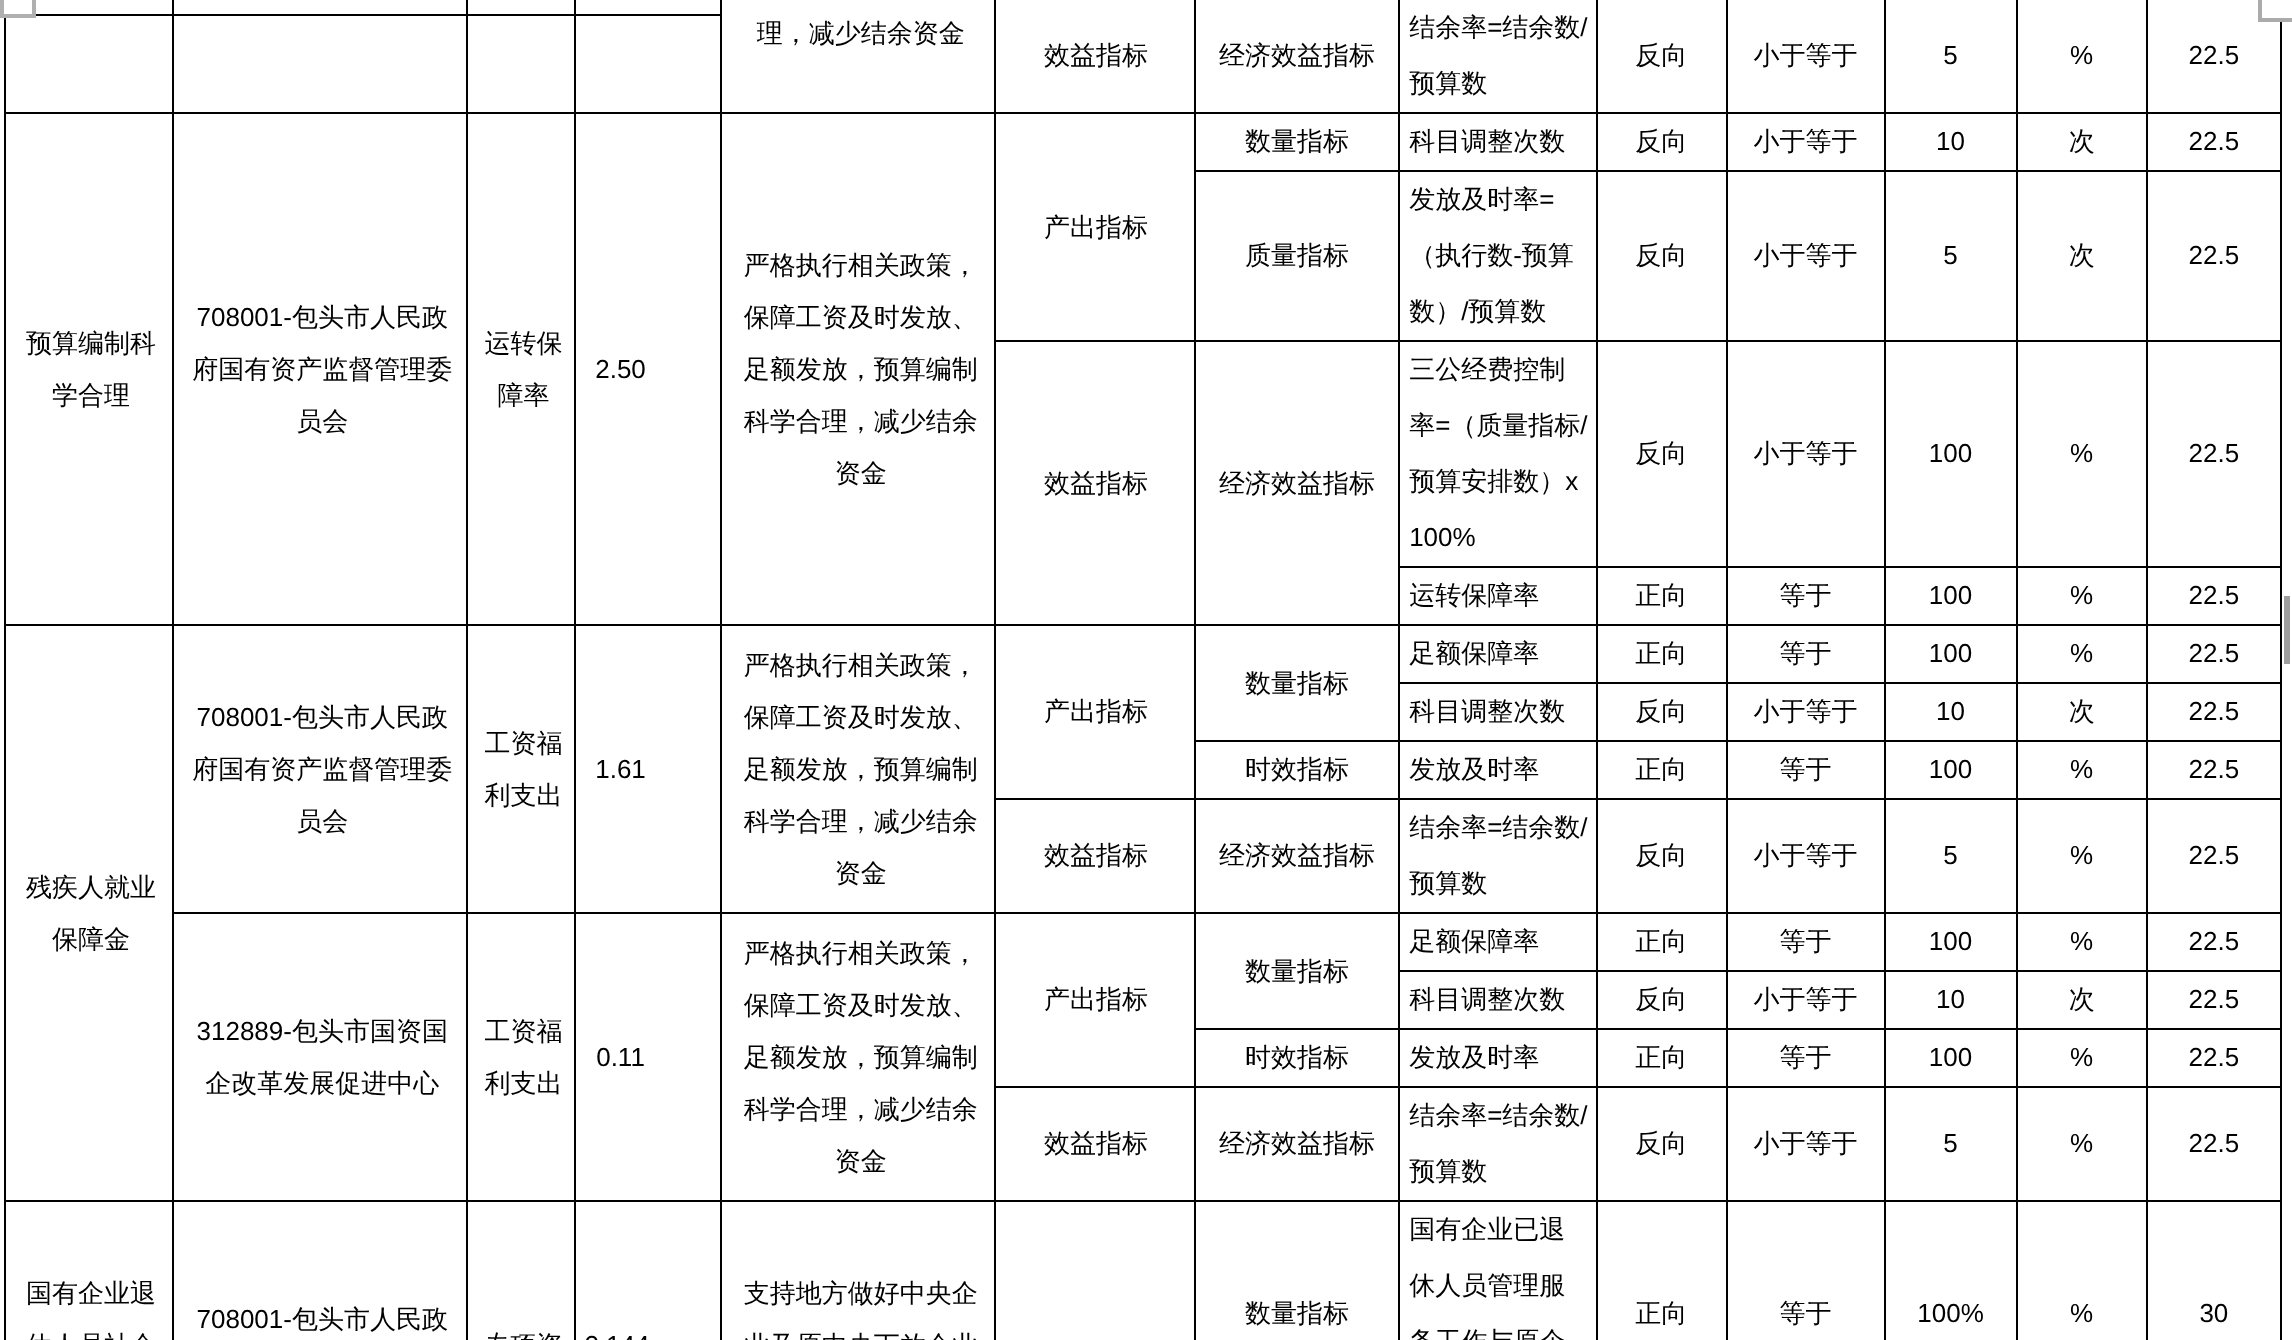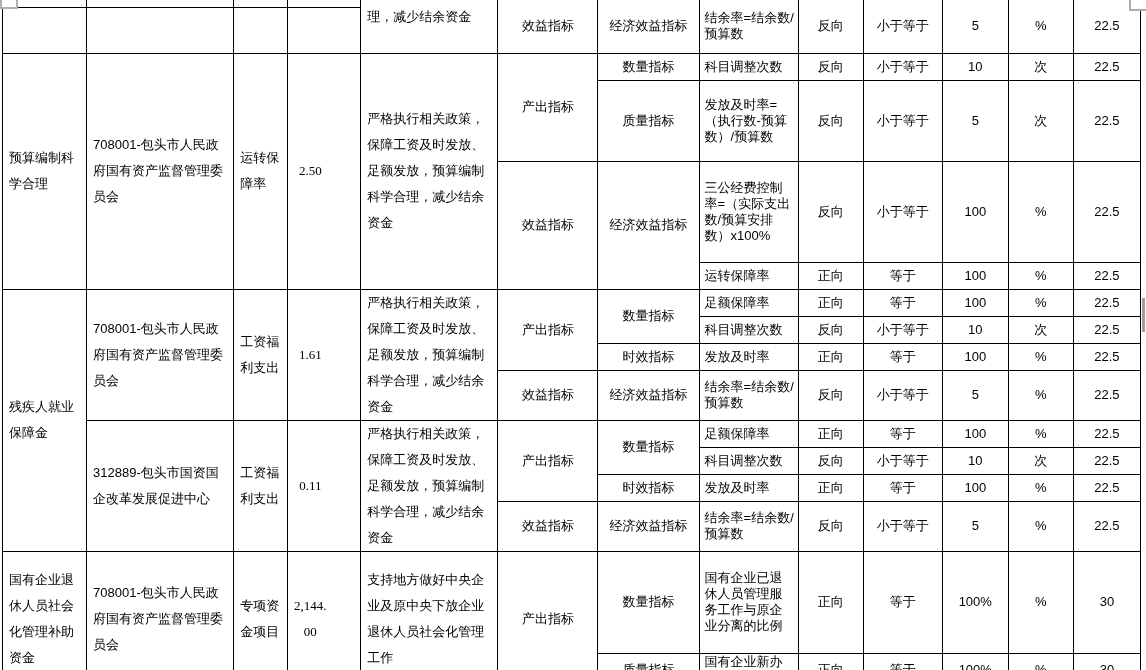--- a/index.html
+++ b/index.html
@@ -3,23 +3,23 @@
 <meta charset="utf-8">
 <style>
   html,body{margin:0;padding:0;background:#fff;}
   .stage{position:relative;width:1146px;height:670px;background:#ffffff;overflow:hidden;
          font-family:"Liberation Sans","DejaVu Sans",sans-serif;color:#000;}
   table.perf{border-collapse:collapse;table-layout:fixed;width:1139px;
              position:absolute;left:2px;top:0;
              font-size:13px;line-height:26px;color:#000;}
   td{border:1px solid #000;text-align:center;vertical-align:middle;
      padding:0 3px;overflow:hidden;word-break:break-all;}
-  td.L{text-align:left;padding-left:6px;padding-right:4px;margin-top:28px;}
-  td.ind{text-align:left;padding-left:5px;padding-right:3px;line-height:16px;}
-  td.amt{padding-right:31px;font-family:Liberation Serif, serif;}
+  td.L{text-align:center;padding-left:6px;padding-right:4px;margin-top:28px;}
+  td.ind{text-align:left;padding-left:5px;padding-right:3px;line-height:28px;}
+  td.amt{padding-right:31px;}
   td.noT{border-top:none;}
   td.vt{vertical-align:top;padding-top:4px;}
   td.empty{border-top:none;}
   tr{page-break-inside:avoid;}
   .art{position:absolute;background:#fff;}
   .art-tl{left:0;top:-6px;width:14px;height:11px;border:2px solid #b0b0b0;}
   .art-tr{left:1129px;top:-7px;width:17px;height:14px;border:2px solid #ababab;}
   .art-r{left:1142px;top:298px;width:3px;height:34px;background:#9e9e9e;border:0;}
 </style>
 </head>
@@ -87,21 +87,21 @@
       <td class="ind">发放及时率=（执行数-预算数）/预算数</td>
       <td>反向</td>
       <td>小于等于</td>
       <td>5</td>
       <td>次</td>
       <td>22.5</td>
     </tr>
     <tr style="height:101px">
       <td rowspan="2">效益指标</td>
       <td rowspan="2">经济效益指标</td>
-      <td class="ind">三公经费控制率=（实际支出数/预算安排数）x100%</td>
+      <td class="ind">三公经费控制率=（质量指标/预算安排数）x100%</td>
       <td>反向</td>
       <td>小于等于</td>
       <td>100</td>
       <td>%</td>
       <td>22.5</td>
     </tr>
     <tr style="height:26px">
       <td class="ind">运转保障率</td>
       <td>正向</td>
       <td>等于</td>

